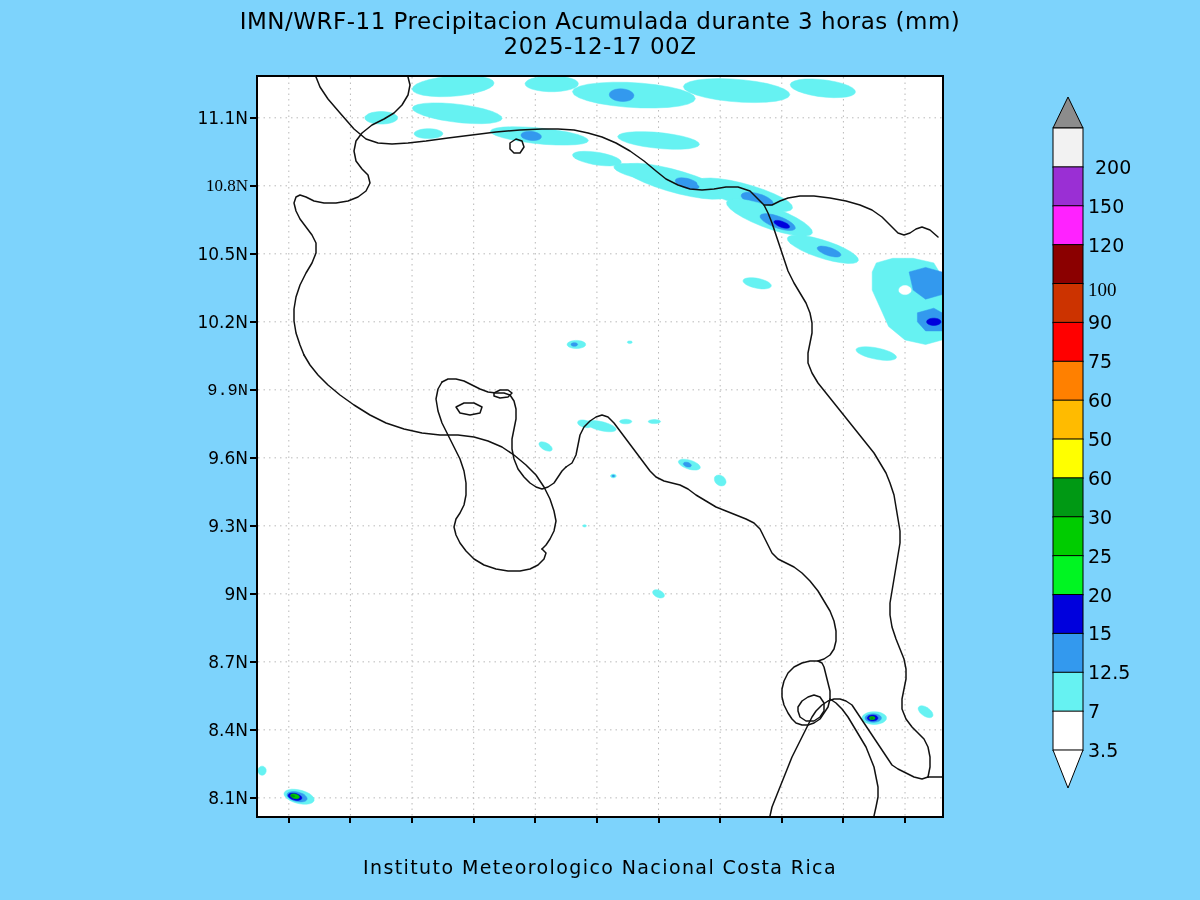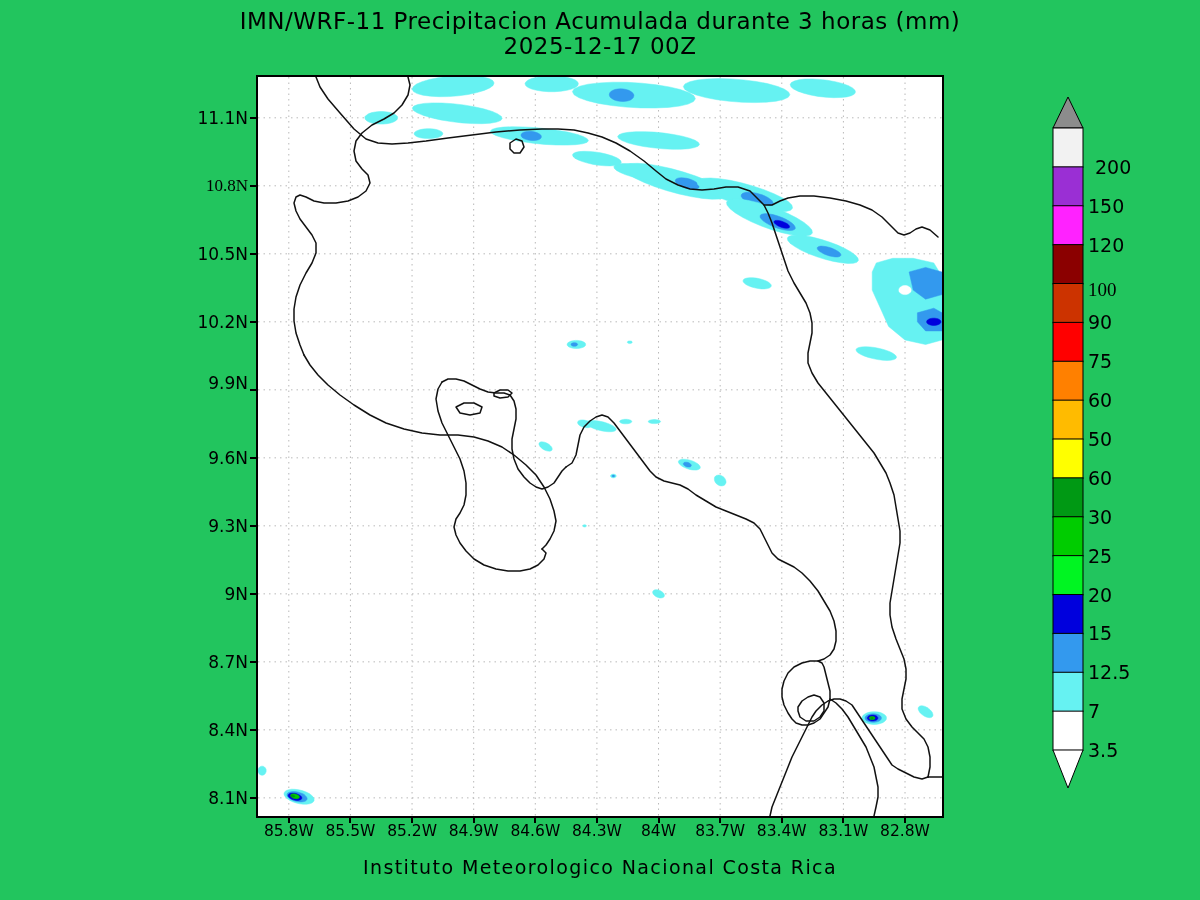--- a/index.html
+++ b/index.html
@@ -4,21 +4,21 @@
 <style>
   html, body {
     margin: 0;
     padding: 0;
     background: #ffffff;
   }
   #page {
     position: relative;
     width: 1200px;
     height: 900px;
-    background: #22c55e;
+    background: #7dd3fc;
     font-family: "DejaVu Sans", sans-serif;
     overflow: hidden;
   }
 
   
   #title-block {
     position: absolute;
     left: 0;
     top: 8px;
     width: 1200px;
@@ -151,21 +151,21 @@
   <div id="title-block">
     <div class="title-line" id="title-line1">IMN/WRF-11 Precipitacion Acumulada durante 3 horas (mm)</div>
     <div class="title-line" id="title-line2">2025-12-17 00Z</div>
   </div>
 
   <div id="ytick-col">
       <div class="ytick-label" style="top: 42.8037px;">11.1N</div>
       <div class="ytick-label" style="top: 110.81px; font-family: Liberation Serif, serif;">10.8N</div>
       <div class="ytick-label" style="top: 178.816px;">10.5N</div>
       <div class="ytick-label" style="top: 246.822px;">10.2N</div>
-      <div class="ytick-label" style="top: 308px;">9.9N</div>
+      <div class="ytick-label" style="top: 315px; font-family: Liberation Mono, monospace;">9.9N</div>
       <div class="ytick-label" style="top: 382.834px;">9.6N</div>
       <div class="ytick-label" style="top: 450.84px;">9.3N</div>
       <div class="ytick-label" style="top: 518.847px;">9N</div>
       <div class="ytick-label" style="top: 586.853px;">8.7N</div>
       <div class="ytick-label" style="top: 654.859px;">8.4N</div>
       <div class="ytick-label" style="top: 722.865px;">8.1N</div>
     </div>
 
   <div id="plot-frame">
 
@@ -328,33 +328,20 @@
         <path d="M 572 622 L 578 626 L 584 632 L 590 640 L 596 650 L 602 660 L 608 670
                  L 612 680 L 616 690 L 618 700 L 620 710 L 620 720 L 618 730 L 616 739"></path>
 
         <path d="M 252 66 L 258 62 L 264 64 L 266 70 L 262 76 L 256 76 L 252 72 Z"></path>
 
         <path d="M 236 316 L 242 313 L 250 313 L 254 316 L 250 320 L 242 321 L 236 319 Z"></path>
       </g>
     </svg>
   </div>
 
-  <div id="xtick-row">
-      <div class="xtick-label" style="left: 32.8108px;">85.8W</div>
-      <div class="xtick-label" style="left: 94.4324px;">85.5W</div>
-      <div class="xtick-label" style="left: 156.054px;">85.2W</div>
-      <div class="xtick-label" style="left: 217.676px;">84.9W</div>
-      <div class="xtick-label" style="left: 279.297px;">84.6W</div>
-      <div class="xtick-label" style="left: 340.919px;">84.3W</div>
-      <div class="xtick-label" style="left: 402.541px;">84W</div>
-      <div class="xtick-label" style="left: 464.162px;">83.7W</div>
-      <div class="xtick-label" style="left: 525.784px;">83.4W</div>
-      <div class="xtick-label" style="left: 587.405px;">83.1W</div>
-      <div class="xtick-label" style="left: 649.027px;">82.8W</div>
-    </div>
 
   <div id="colorbar">
     <svg id="cb-svg" viewBox="0 0 44 730" preserveAspectRatio="none">
       <g id="cb-group">
           <path d="M 20 9 L 35 40 L 5 40 Z" fill="#8c8c8c" stroke="#000" stroke-width="1"></path>
           <rect x="5" y="40" width="30" height="39.275" fill="#f2f2f2" stroke="#000" stroke-width="1"></rect>
           <rect x="5" y="78.875" width="30" height="39.275" fill="#9a2fd4" stroke="#000" stroke-width="1"></rect>
           <rect x="5" y="117.75" width="30" height="39.275" fill="#ff22ff" stroke="#000" stroke-width="1"></rect>
           <rect x="5" y="156.625" width="30" height="39.275" fill="#8b0000" stroke="#000" stroke-width="1"></rect>
           <rect x="5" y="195.5" width="30" height="39.275" fill="#cc3300" stroke="#000" stroke-width="1"></rect>

